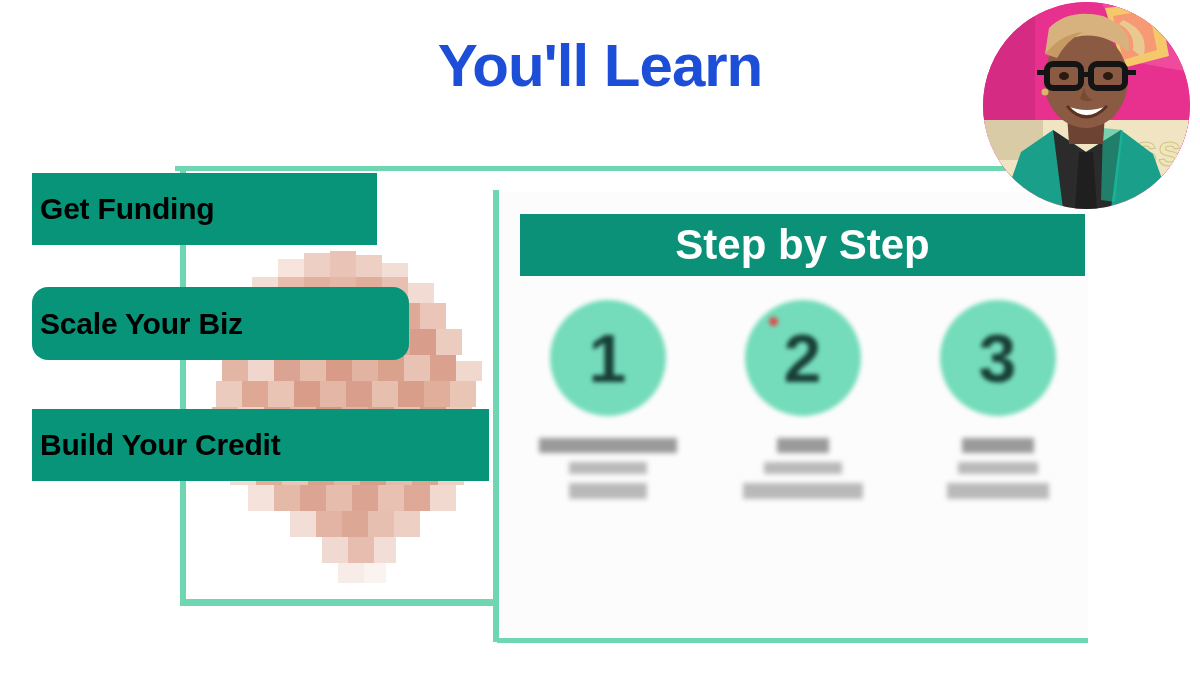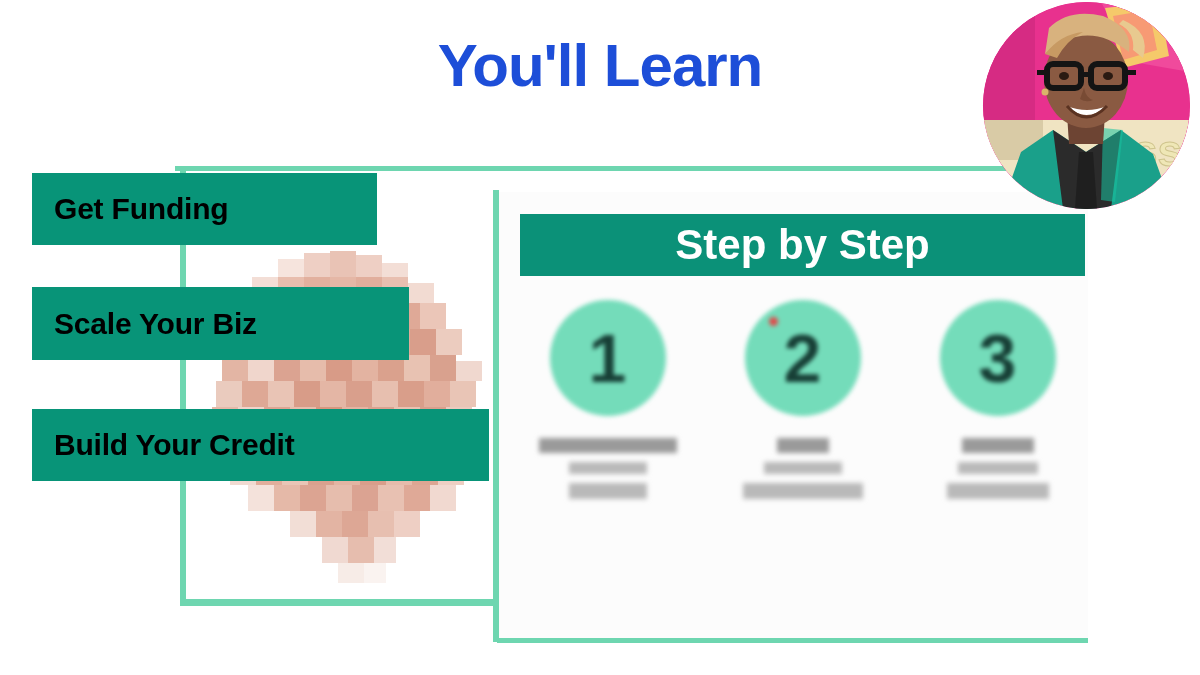--- a/index.html
+++ b/index.html
@@ -46,32 +46,32 @@
   .frame-right-vert  { left: 493px; top: 190px;  width: 6px;   height: 452px; }
   .frame-right-bottom{ left: 497px; top: 636px;  width: 591px; height: 7px; }
 
   
   .label-bar {
     position: absolute;
     background: #089478;
     display: flex;
     align-items: center;
     box-sizing: border-box;
-    padding-left: 22px;
+    padding-left: 8px;
   }
   .label-bar span {
     font-family: "Liberation Sans", sans-serif;
     font-weight: bold;
     font-size: 30px;
     color: #000000;
     white-space: nowrap;
     letter-spacing: -0.2px;
   }
   .bar-1 { left: 32px; top: 173px; width: 345px; height: 72px; }
-  .bar-2 { left: 32px; top: 287px; width: 377px; height: 73px; }
+  .bar-2 { left: 32px; top: 287px; width: 377px; height: 73px; border-radius: 16px; }
   .bar-3 { left: 32px; top: 409px; width: 457px; height: 72px; }
 
   
   .brain-wrap {
     position: absolute;
     left: 182px;
     top: 245px;
     width: 316px;
     height: 350px;
     overflow: hidden;

